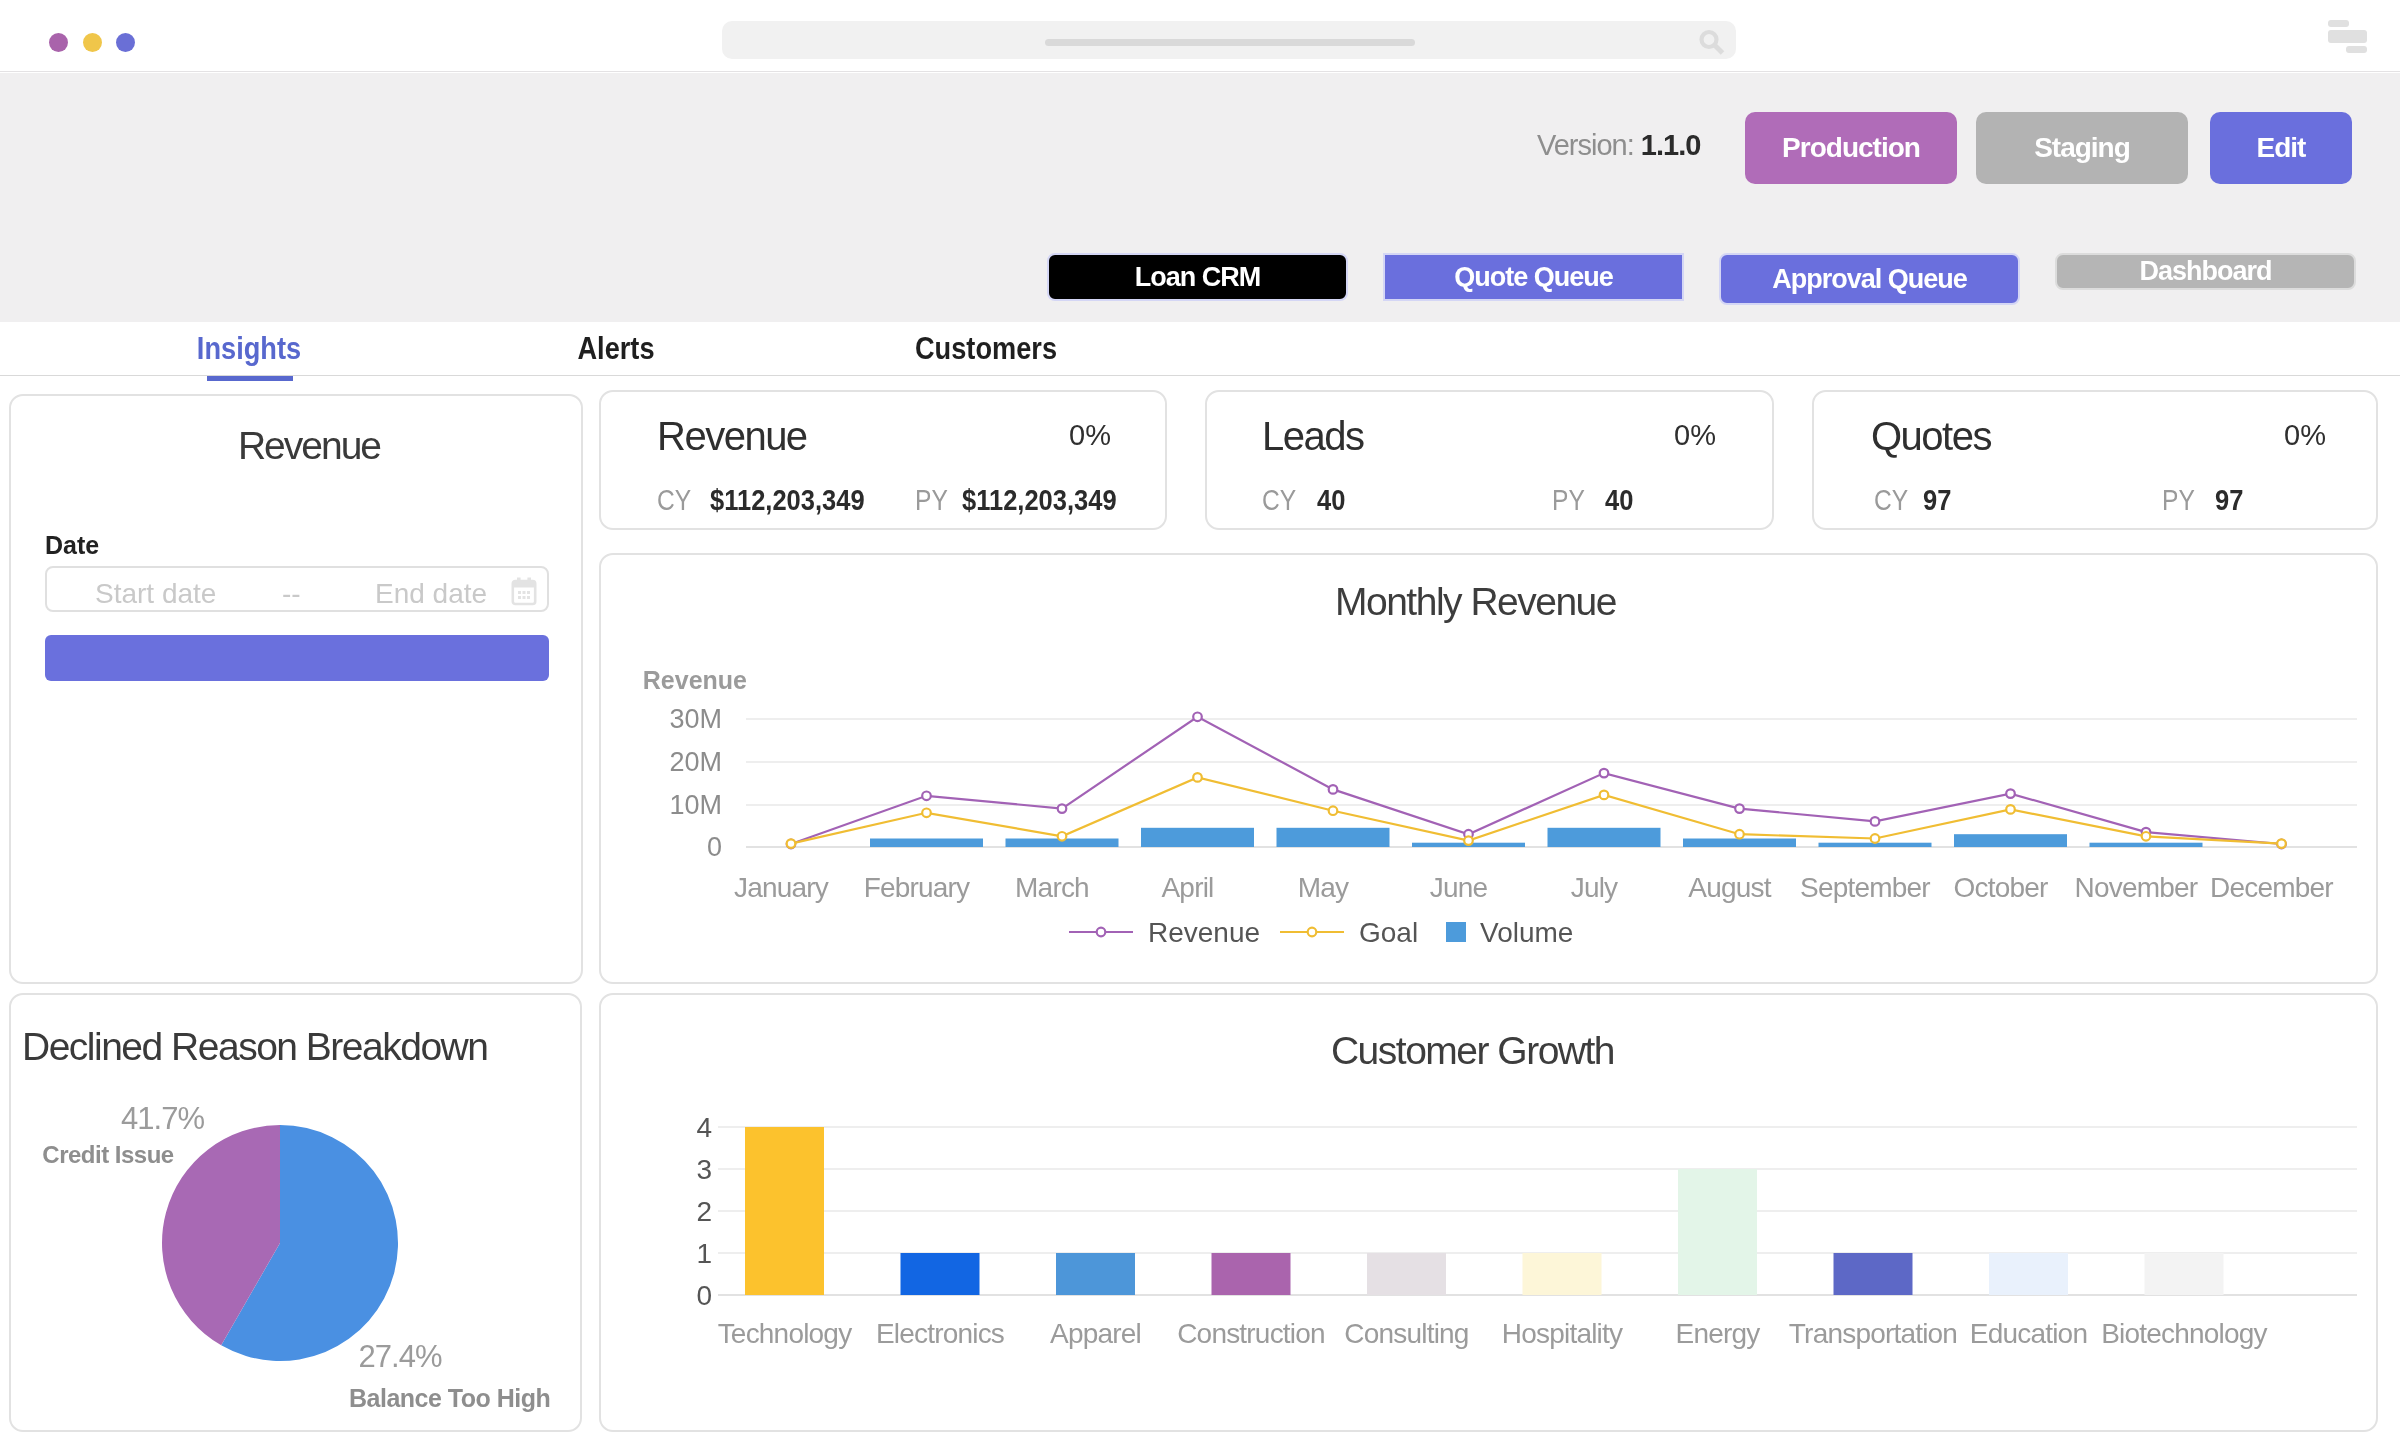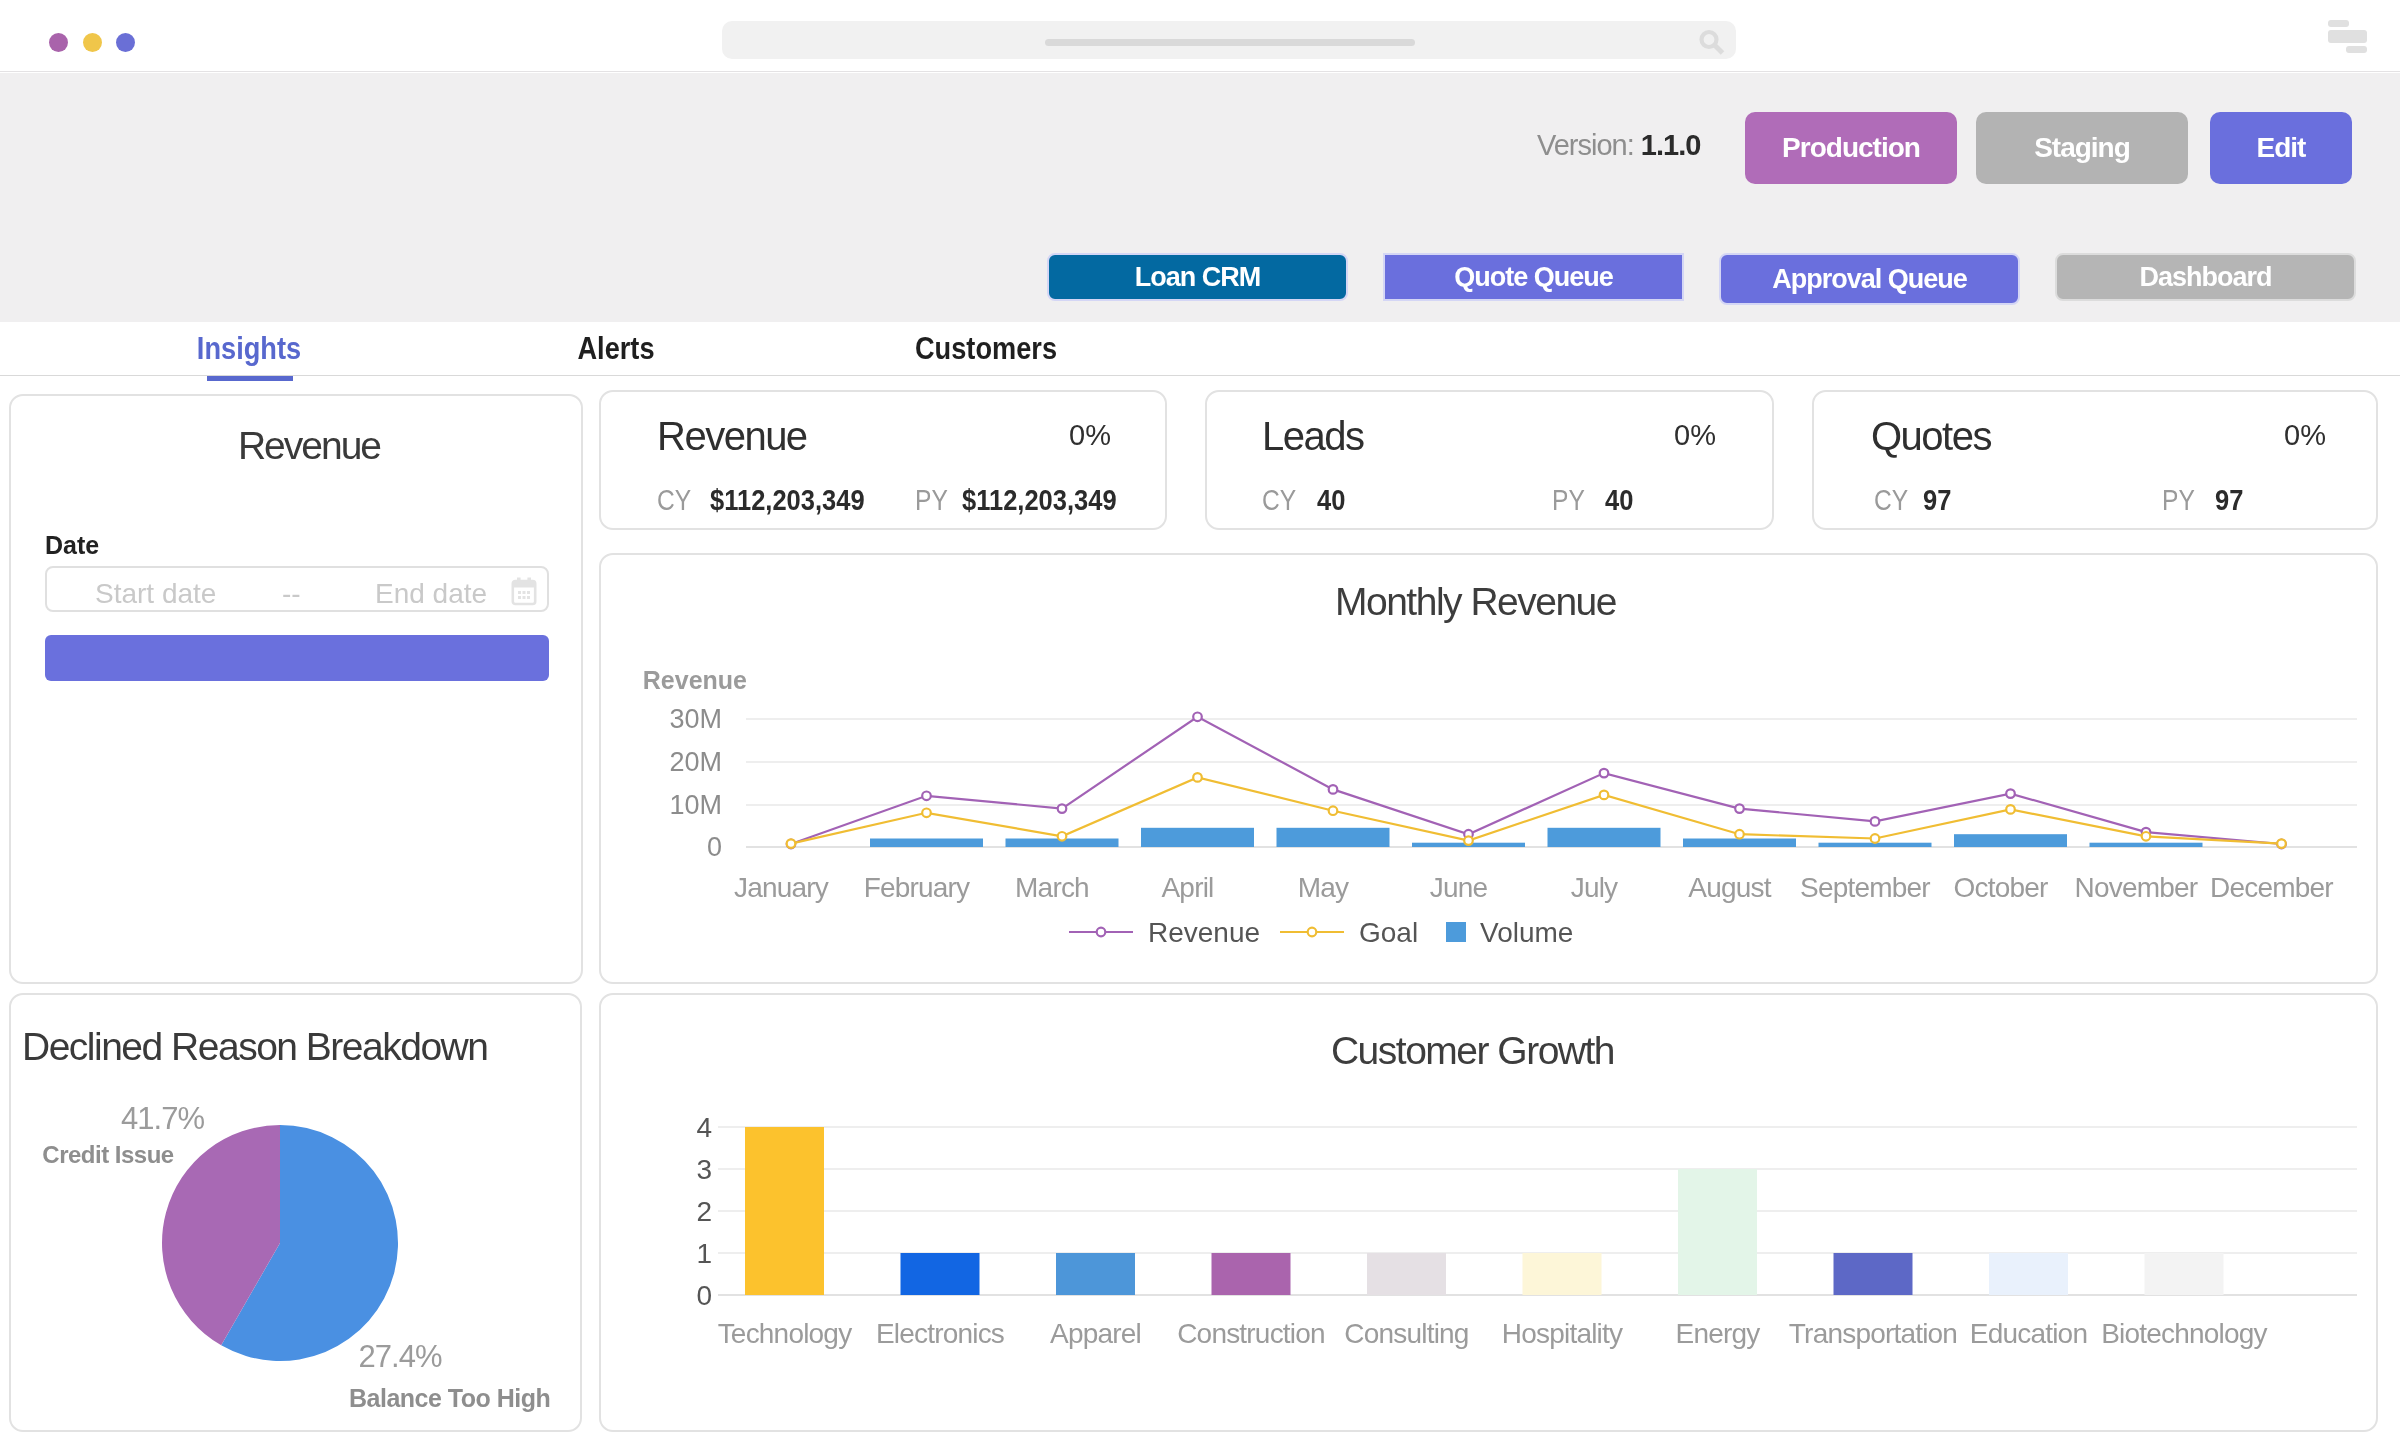--- a/index.html
+++ b/index.html
@@ -23,24 +23,24 @@
 <div class="abs" style="left:2328px;top:20px;width:21px;height:7px;background:#e0e0e0;border-radius:3px;"></div>
 <div class="abs" style="left:2328px;top:30px;width:39px;height:13px;background:#e0e0e0;border-radius:3px;"></div>
 <div class="abs" style="left:2346px;top:46px;width:21px;height:7px;background:#e0e0e0;border-radius:3px;"></div>
 
 <div class="abs" style="left:0;top:73px;width:2400px;height:249px;background:#f0eff0;"></div>
 <div class="abs" style="left:1537px;top:131px;font-size:29px;color:#8e8e8e;letter-spacing:-1px;line-height:1;">Version: <span style="color:#2b2b2b;font-weight:bold;">1.1.0</span></div>
 <div class="abs" style="left:1745px;top:112px;width:212px;height:72px;background:#b06cb8;border-radius:10px;color:#fff;font-weight:bold;font-size:28px;letter-spacing:-1px;display:flex;align-items:center;justify-content:center;">Production</div>
 <div class="abs" style="left:1976px;top:112px;width:212px;height:72px;background:#b3b3b3;border-radius:10px;color:#fff;font-weight:bold;font-size:28px;letter-spacing:-1px;display:flex;align-items:center;justify-content:center;">Staging</div>
 <div class="abs" style="left:2210px;top:112px;width:142px;height:72px;background:#6a6fdd;border-radius:10px;color:#fff;font-weight:bold;font-size:28px;letter-spacing:-1px;display:flex;align-items:center;justify-content:center;">Edit</div>
 
-<div class="abs" style="left:1047px;top:253px;width:301px;height:48px;background:#0369a1;border:2px solid #d4d6f5;border-radius:8px;color:#fff;font-weight:bold;font-size:27px;letter-spacing:-1px;display:flex;align-items:center;justify-content:center;">Loan CRM</div>
+<div class="abs" style="left:1047px;top:253px;width:301px;height:48px;background:#000000;border:2px solid #d4d6f5;border-radius:8px;color:#fff;font-weight:bold;font-size:27px;letter-spacing:-1px;display:flex;align-items:center;justify-content:center;">Loan CRM</div>
 <div class="abs" style="left:1383px;top:253px;width:301px;height:48px;background:#6a6fdd;border:2px solid #d4d6f5;border-radius:0;color:#fff;font-weight:bold;font-size:27px;letter-spacing:-1px;display:flex;align-items:center;justify-content:center;">Quote Queue</div>
 <div class="abs" style="left:1719px;top:253px;width:301px;height:52px;background:#6a6fdd;border:2px solid #d4d6f5;border-radius:8px;color:#fff;font-weight:bold;font-size:27px;letter-spacing:-1px;display:flex;align-items:center;justify-content:center;">Approval Queue</div>
-<div class="abs" style="left:2055px;top:253px;width:301px;height:48px;background:#b5b5b5;border:2px solid #dcdcdc;border-radius:8px;color:#fff;font-weight:bold;font-size:27px;letter-spacing:-1px;display:flex;align-items:center;justify-content:center;">Dashboard</div>
+<div class="abs" style="left:2055px;top:253px;width:301px;height:37px;background:#b5b5b5;border:2px solid #dcdcdc;border-radius:8px;color:#fff;font-weight:bold;font-size:27px;letter-spacing:-1px;display:flex;align-items:center;justify-content:center;">Dashboard</div>
 
 <div class="abs" style="left:0;top:375px;width:2400px;height:1px;background:#d9d9d9;"></div>
 <div class="abs" style="left:149px;top:332px;width:200px;text-align:center;font-size:32px;font-weight:bold;color:#5868ce;line-height:1;transform:scaleX(0.85);">Insights</div>
 <div class="abs" style="left:516px;top:332px;width:200px;text-align:center;font-size:32px;font-weight:bold;color:#1f1f1f;line-height:1;transform:scaleX(0.85);">Alerts</div>
 <div class="abs" style="left:886px;top:332px;width:200px;text-align:center;font-size:32px;font-weight:bold;color:#1f1f1f;line-height:1;transform:scaleX(0.85);">Customers</div>
 <div class="abs" style="left:207px;top:376px;width:86px;height:5px;background:#5868ce;"></div>
 
 <div class="card" style="left:9px;top:394px;width:574px;height:590px;"></div>
 <div class="card" style="left:599px;top:390px;width:568px;height:140px;"></div>
 <div class="card" style="left:1205px;top:390px;width:569px;height:140px;"></div>

